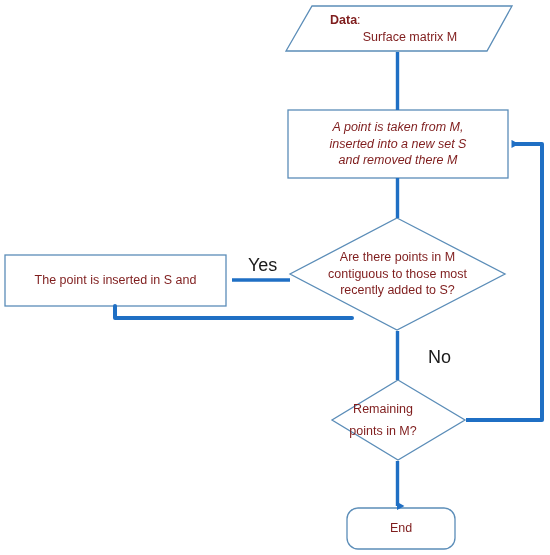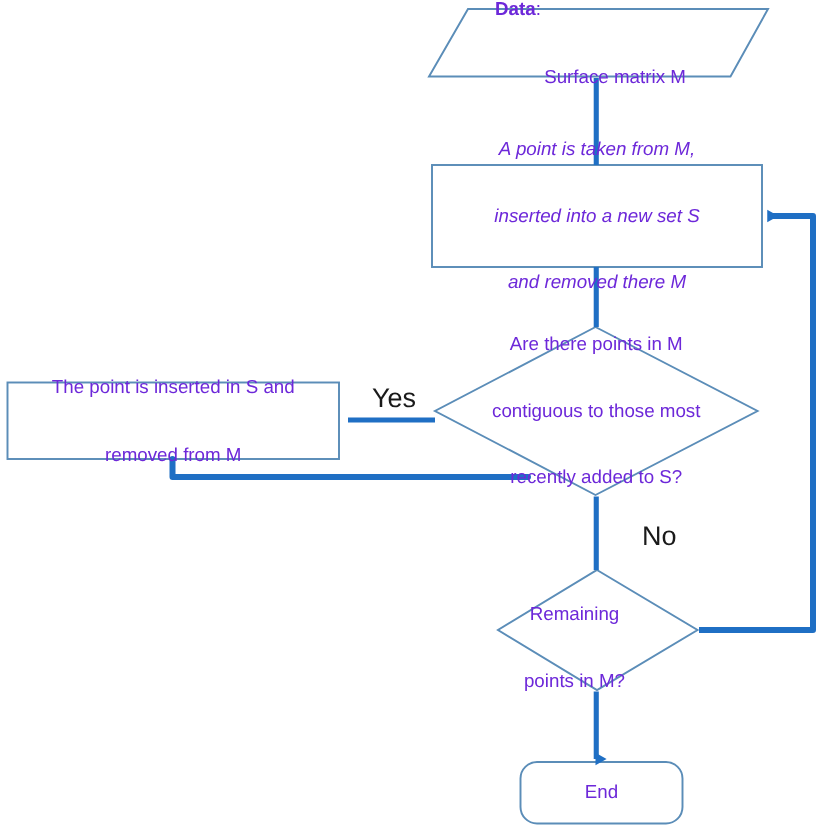--- a/index.html
+++ b/index.html
@@ -25,25 +25,24 @@
     width: 550px;
     height: 555px;
   }
   .node-label {
     position: absolute;
     display: flex;
     flex-direction: column;
     align-items: center;
     justify-content: center;
     text-align: center;
-    color: #6d28d9;
+    color: #7f1d1d;
     font-size: 12.5px;
     line-height: 1.32;
     pointer-events: none;
-    gap: 28px;
     -webkit-font-smoothing: antialiased;
   }
   .edge-label {
     position: absolute;
     color: #1a1a1a;
     font-size: 18px;
     line-height: 1;
     white-space: nowrap;
   }
   .data-title {
@@ -107,21 +106,20 @@
   </div>
 
   <div class="node-label" style="left:300px; top:244px; width:195px; height:60px;">
     <div>Are there points in M</div>
     <div>contiguous to those most</div>
     <div>recently added to S?</div>
   </div>
 
   <div class="node-label" style="left:5px; top:255px; width:221px; height:51px;">
     <div>The point is inserted in S and</div>
-    <div>removed from M</div>
   </div>
 
   <div class="node-label" style="left:320px; top:401px; width:126px; height:38px;justify-content:space-between;">
     <div>Remaining</div>
     <div>points in M?</div>
   </div>
 
   <div class="node-label" style="left:347px; top:508px; width:108px; height:41px;">
     <div>End</div>
   </div>

